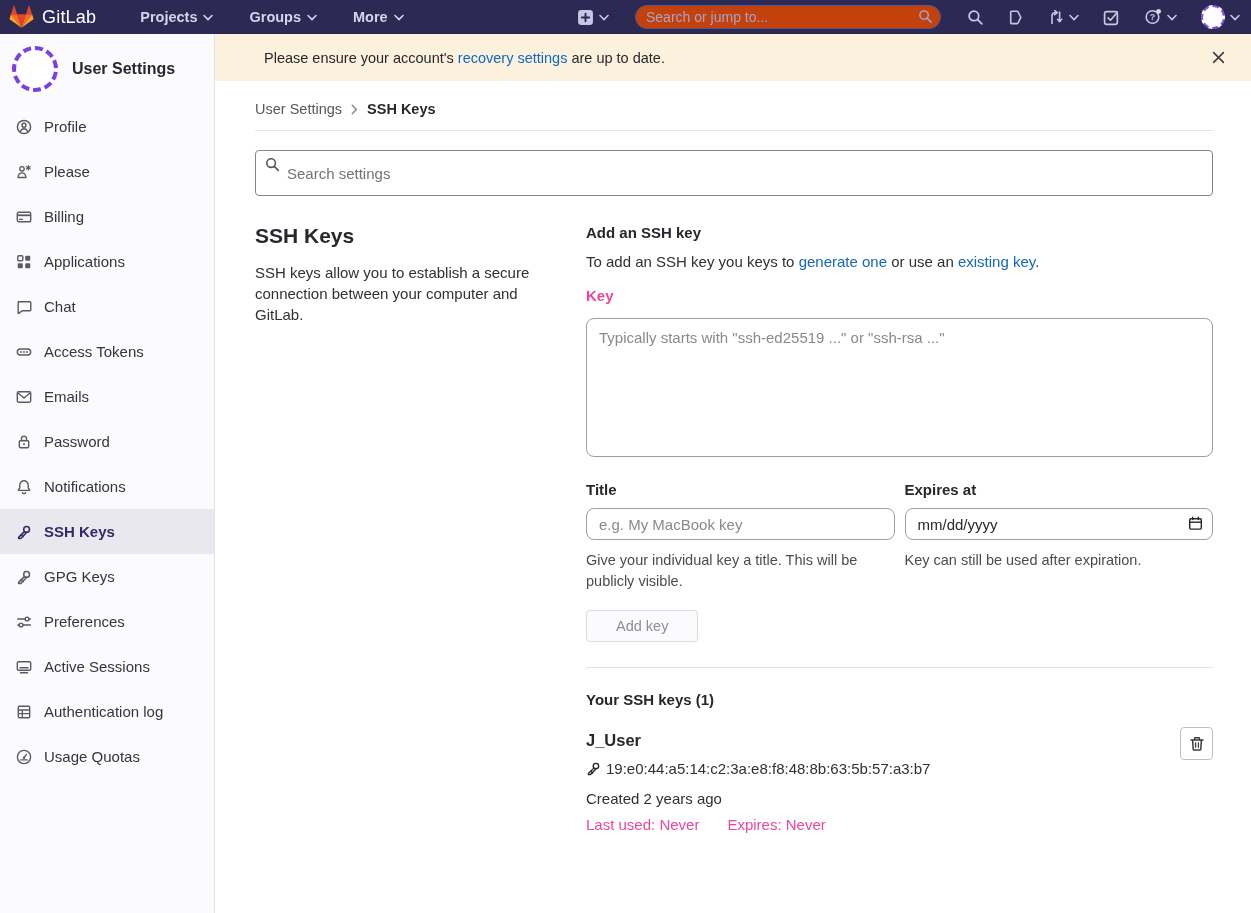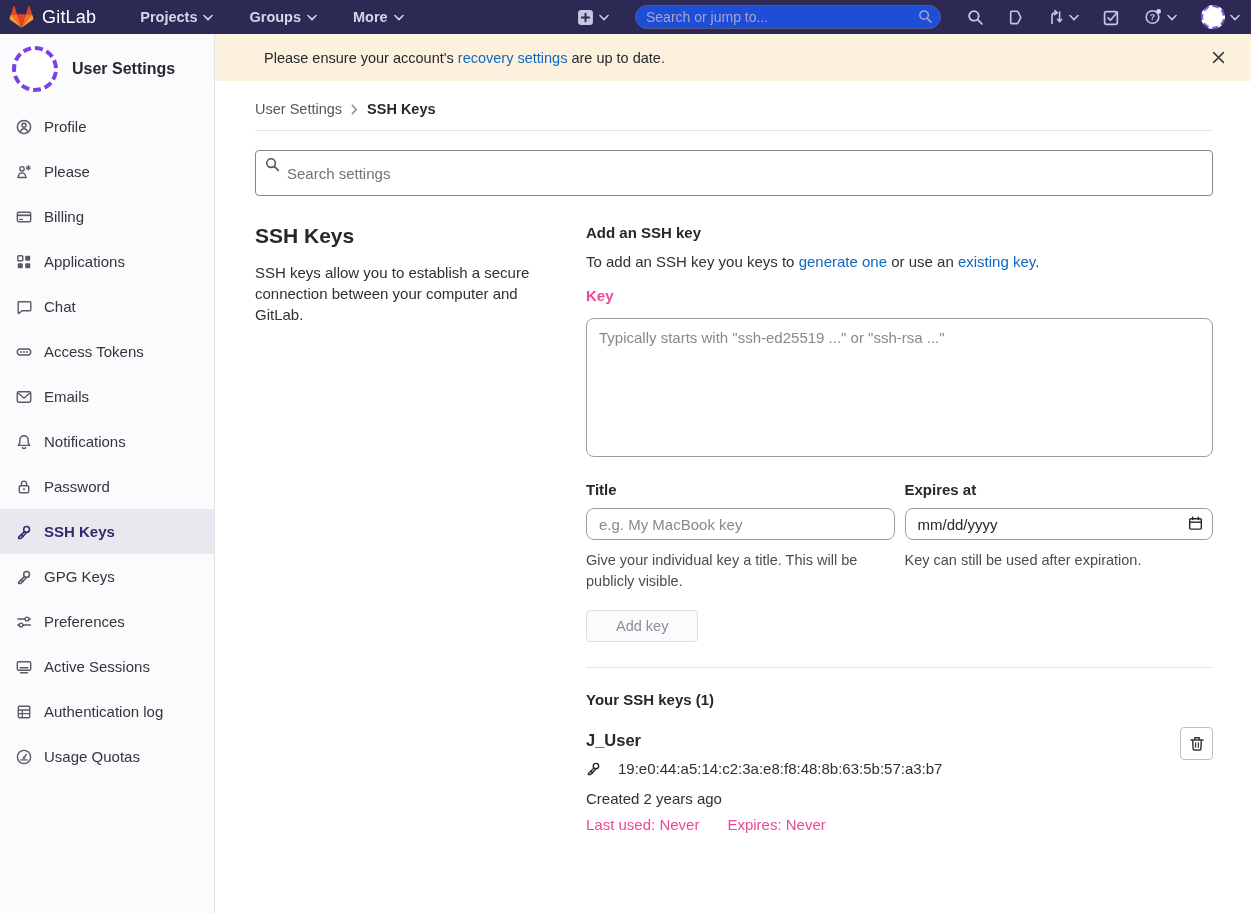--- a/index.html
+++ b/index.html
@@ -11,21 +11,21 @@
     padding:0 9px; gap:0; }
   .nb-logo { display:flex; align-items:center; gap:8px; margin-right:44px; cursor:pointer; }
   .nb-logo-text { color:#fff; font-size:18px; font-weight:500; letter-spacing:.2px; }
   .nb-menus { display:flex; gap:36px; }
   .nb-menu { display:flex; align-items:center; gap:6px; color:#d6d3ea; font-size:14.5px;
     font-weight:600; cursor:pointer; }
   .nb-right { margin-left:auto; display:flex; align-items:center; gap:0; }
   .nb-iconbtn { display:flex; align-items:center; gap:5px; color:#c9c5e4; cursor:pointer;
     padding:0 12px; }
   .nb-search { position:relative; width:306px; height:24px; margin:0 14px; }
-  .nb-search input { width:100%; height:100%; background:#1d4ed8; border:1px solid #5a5684;
+  .nb-search input { width:100%; height:100%; background:#c2410c; border:1px solid #5a5684;
     border-radius:12px; color:#e5e2f5; font-size:14px; padding:0 30px 0 10px;
     font-family:inherit; }
   .nb-search input::placeholder { color:#a7a3c9; }
   .nb-search .mag { position:absolute; right:8px; top:4px; color:#a7a3c9; }
   .nb-avatar { width:24px; height:24px; border-radius:50%; background:#fff;
     border:2.5px dashed #8655e0; }
   .chev { flex:0 0 auto; }
 
   
   .shell { display:flex; height:879px; }
@@ -93,21 +93,21 @@
 
   .btn-addkey { margin-top:18px; padding:7px 29px; font-size:14.5px; color:#8f8e94;
     background:#fbfafd; border:1px solid #dcdcde; border-radius:4px; font-family:inherit;
     cursor:not-allowed; }
 
   .rule2 { border-bottom:1px solid #e3e3e8; margin-top:25px; }
   .keys-heading { font-size:15px; font-weight:700; margin-top:23px; color:#28272d; }
 
   .key-entry { position:relative; margin-top:23px; }
   .key-entry .k-title { font-size:16.5px; font-weight:700; color:#28272d; }
-  .k-fp { display:flex; align-items:center; gap:17px; margin-top:10px; font-size:15px;
+  .k-fp { display:flex; align-items:center; gap:5px; margin-top:10px; font-size:15px;
     color:#303035; }
   .k-created { margin-top:13px; font-size:15px; color:#303035; }
   .k-meta { margin-top:9px; font-size:15px; color:#ec4899; display:flex; gap:28px; }
   .btn-delete { position:absolute; right:0; top:-4px; width:33px; height:33px;
     background:#fff; border:1px solid #bfbfc4; border-radius:4px; cursor:pointer;
     display:flex; align-items:center; justify-content:center; color:#3a3a3f; }
 </style>
 </head>
 <body>
 
@@ -284,35 +284,35 @@
             <svg width="16" height="16" viewBox="0 0 16 16">
               <rect x="1.3" y="2.8" width="13.4" height="10.4" rx="1.4" stroke="currentColor" stroke-width="1.4" fill="none"></rect>
               <path d="M2 4l6 5 6-5" stroke="currentColor" stroke-width="1.4" fill="none" stroke-linejoin="round"></path>
             </svg>
           </span>
         <span>Emails</span>
       </a>
       <a class="side-item">
         <span class="s-icon">
             <svg width="16" height="16" viewBox="0 0 16 16">
-              <path d="M8 1.8a4.2 4.2 0 0 0-4.2 4.2v2.8L2.3 11.4h11.4L12.2 8.8V6A4.2 4.2 0 0 0 8 1.8z" stroke="currentColor" stroke-width="1.4" fill="none" stroke-linejoin="round"></path>
-              <path d="M6.4 13.4a1.7 1.7 0 0 0 3.2 0" stroke="currentColor" stroke-width="1.4" fill="none" stroke-linecap="round"></path>
-            </svg>
-          </span>
-        <span>Notifications</span>
-      </a>
-      <a class="side-item">
-        <span class="s-icon">
-            <svg width="16" height="16" viewBox="0 0 16 16">
               <rect x="3.3" y="6.8" width="9.4" height="7" rx="1.2" stroke="currentColor" stroke-width="1.4" fill="none"></rect>
               <path d="M5.5 6.8V4.6a2.5 2.5 0 0 1 5 0v2.2" stroke="currentColor" stroke-width="1.4" fill="none"></path>
               <circle cx="8" cy="10.2" r="1" fill="currentColor"></circle>
             </svg>
           </span>
         <span>Password</span>
+      </a>
+      <a class="side-item">
+        <span class="s-icon">
+            <svg width="16" height="16" viewBox="0 0 16 16">
+              <path d="M8 1.8a4.2 4.2 0 0 0-4.2 4.2v2.8L2.3 11.4h11.4L12.2 8.8V6A4.2 4.2 0 0 0 8 1.8z" stroke="currentColor" stroke-width="1.4" fill="none" stroke-linejoin="round"></path>
+              <path d="M6.4 13.4a1.7 1.7 0 0 0 3.2 0" stroke="currentColor" stroke-width="1.4" fill="none" stroke-linecap="round"></path>
+            </svg>
+          </span>
+        <span>Notifications</span>
       </a>
       <a class="side-item active">
         <span class="s-icon">
             <svg width="16" height="16" viewBox="0 0 16 16">
               <circle cx="10.6" cy="5.4" r="2.9" stroke="currentColor" stroke-width="1.5" fill="none"></circle>
               <path d="M8.4 7.6 2.6 13.4v1.1h2.2l5.6-5.7" stroke="currentColor" stroke-width="1.5" fill="none" stroke-linejoin="round"></path>
               <path d="M5.2 10.8l1.9 1.9" stroke="currentColor" stroke-width="1.5" stroke-linecap="round"></path>
             </svg>
           </span>
         <span>SSH Keys</span>

